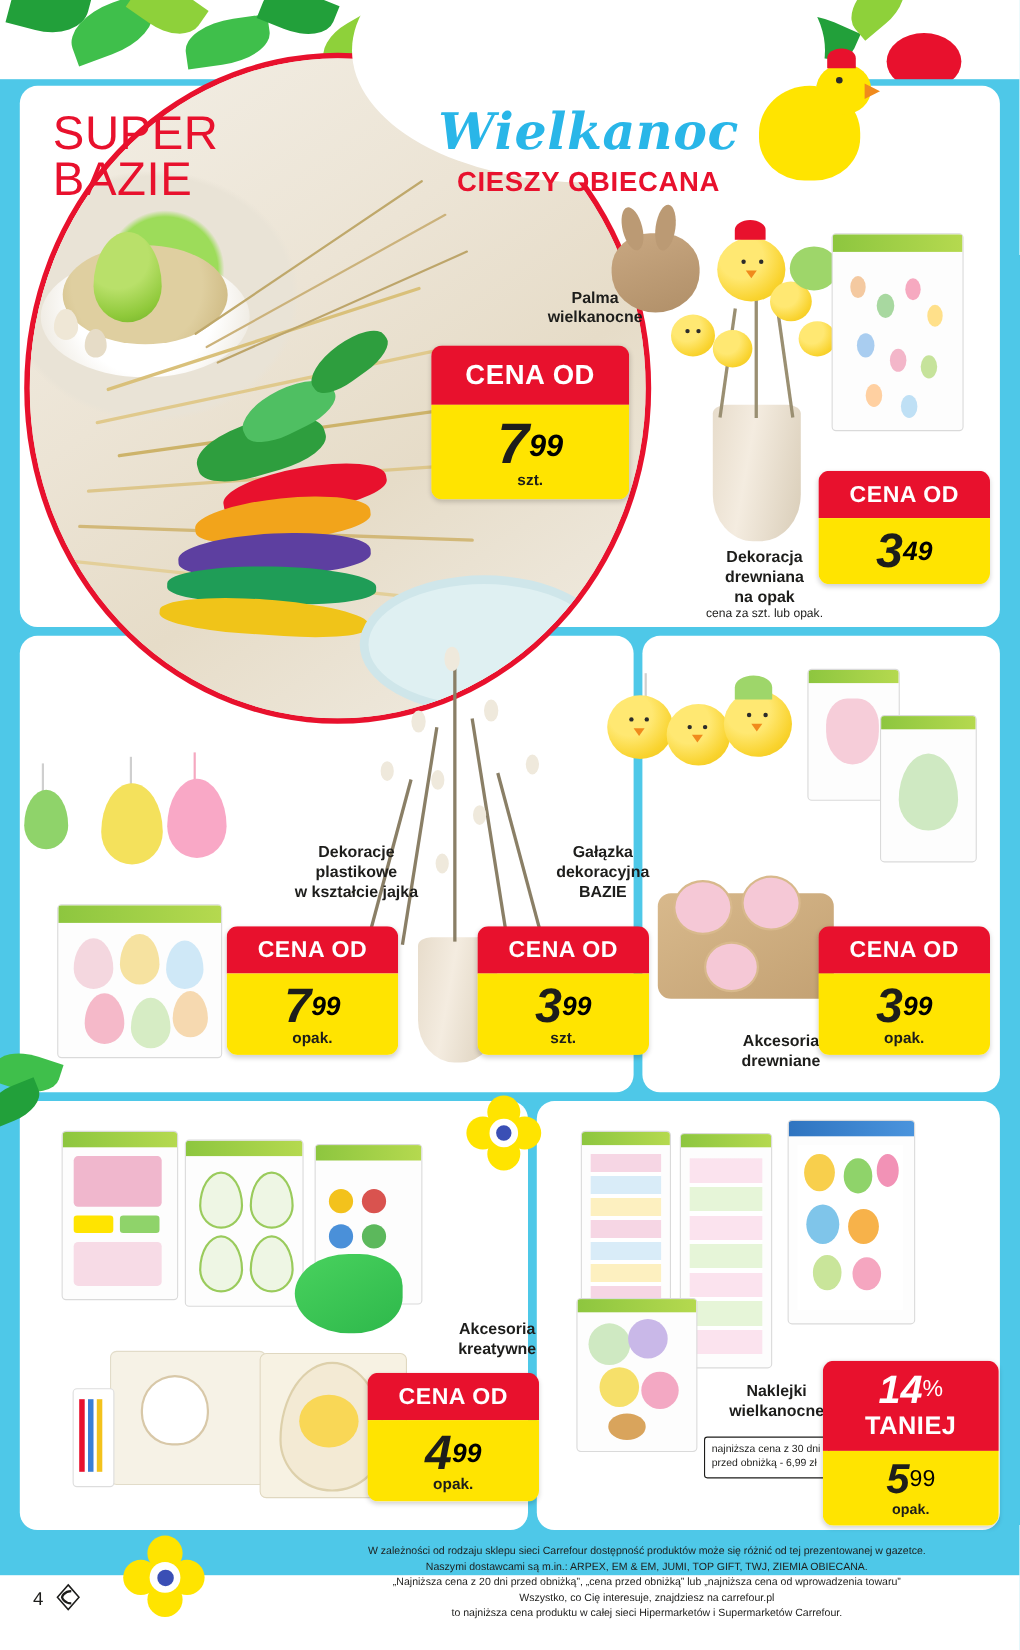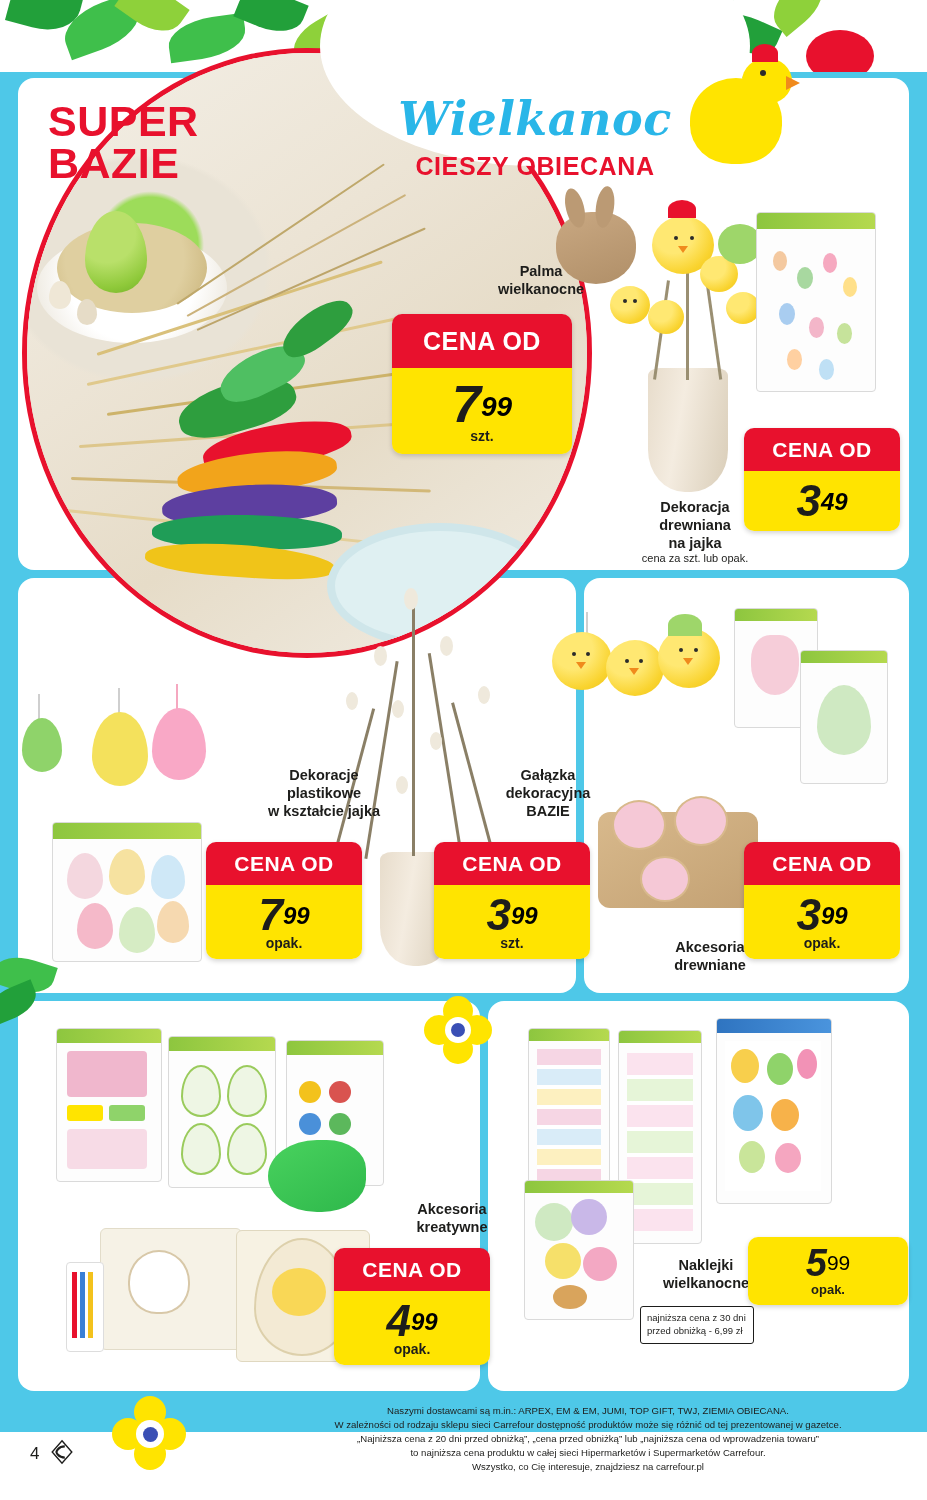--- a/index.html
+++ b/index.html
@@ -99,21 +99,21 @@
     transform-origin: left center;
   }
   .palm-bunch {
     position: absolute;
     border-radius: 50% 50% 40% 40%;
   }
   .hero-title {
     position: absolute;
     left: 48px; top: 100px;
     font-size: 43px;
-    font-weight: bold;
+    font-weight: normal;
     line-height: 0.98;
     color: #e8112d;
     letter-spacing: 0.5px;
     z-index: 6;
   }
 
   
   .header-badge {
     position: absolute;
     left: 320px; top: -74px;
@@ -504,21 +504,21 @@
     <div class="cena">CENA OD</div>
     <div class="pricebox">
       <span class="price">7</span><span class="cents">99</span>
       <span class="unit">szt.</span>
     </div>
   </div>
 
   <div class="plabel" style="left:600px;top:498px;width:190px;">
     <span>Dekoracja</span><br>
     <span>drewniana</span><br>
-    <span>na jajka</span>
+    <span>na opak</span>
     <span class="small">cena za szt. lub opak.</span>
   </div>
 
   <div class="tag med" style="left:744px;top:428px;">
     <div class="cena">CENA OD</div>
     <div class="pricebox">
       <span class="price">3</span><span class="cents">49</span>
     </div>
   </div>
 
@@ -703,32 +703,36 @@
   </div>
 
   <div class="plabel" style="left:636px;top:1256px;width:140px;">
     <span>Naklejki</span><br>
     <span>wielkanocne</span>
   </div>
 
   <div class="lowest-note">najniższa cena z 30 dni przed obniżką - 6,99 zł</div>
 
   <div class="tag-taniej">
+    <div class="top">
+      <span class="pct">14</span><span class="pctsym">%</span>
+      <span class="taniej">TANIEJ</span>
+    </div>
     <div class="pricebox">
       <span class="price">5</span><span class="cents">99</span>
       <span class="unit">opak.</span>
     </div>
   </div>
 
   <div class="footer-text">
+    <div>W zależności od rodzaju sklepu sieci Carrefour dostępność produktów może się różnić od tej prezentowanej w gazetce.</div>
     <div>Naszymi dostawcami są m.in.: ARPEX, EM &amp; EM, JUMI, TOP GIFT, TWJ, ZIEMIA OBIECANA.</div>
-    <div>W zależności od rodzaju sklepu sieci Carrefour dostępność produktów może się różnić od tej prezentowanej w gazetce.</div>
     <div>„Najniższa cena z 20 dni przed obniżką”, „cena przed obniżką” lub „najniższa cena od wprowadzenia towaru”</div>
+    <div>Wszystko, co Cię interesuje, znajdziesz na carrefour.pl</div>
     <div>to najniższa cena produktu w całej sieci Hipermarketów i Supermarketów Carrefour.</div>
-    <div>Wszystko, co Cię interesuje, znajdziesz na carrefour.pl</div>
   </div>
 
   <div class="page-num">4</div>
 
   <svg class="carrefour-logo" viewBox="0 0 40 40">
     <polygon points="20,4 34,20 20,36 6,20" fill="none" stroke="#1d1d1b" stroke-width="2"></polygon>
     <path d="M24 12 C14 12 12 20 12 20 C12 20 14 28 24 28" fill="none" stroke="#1d1d1b" stroke-width="3"></path>
   </svg>
 
 </div>

